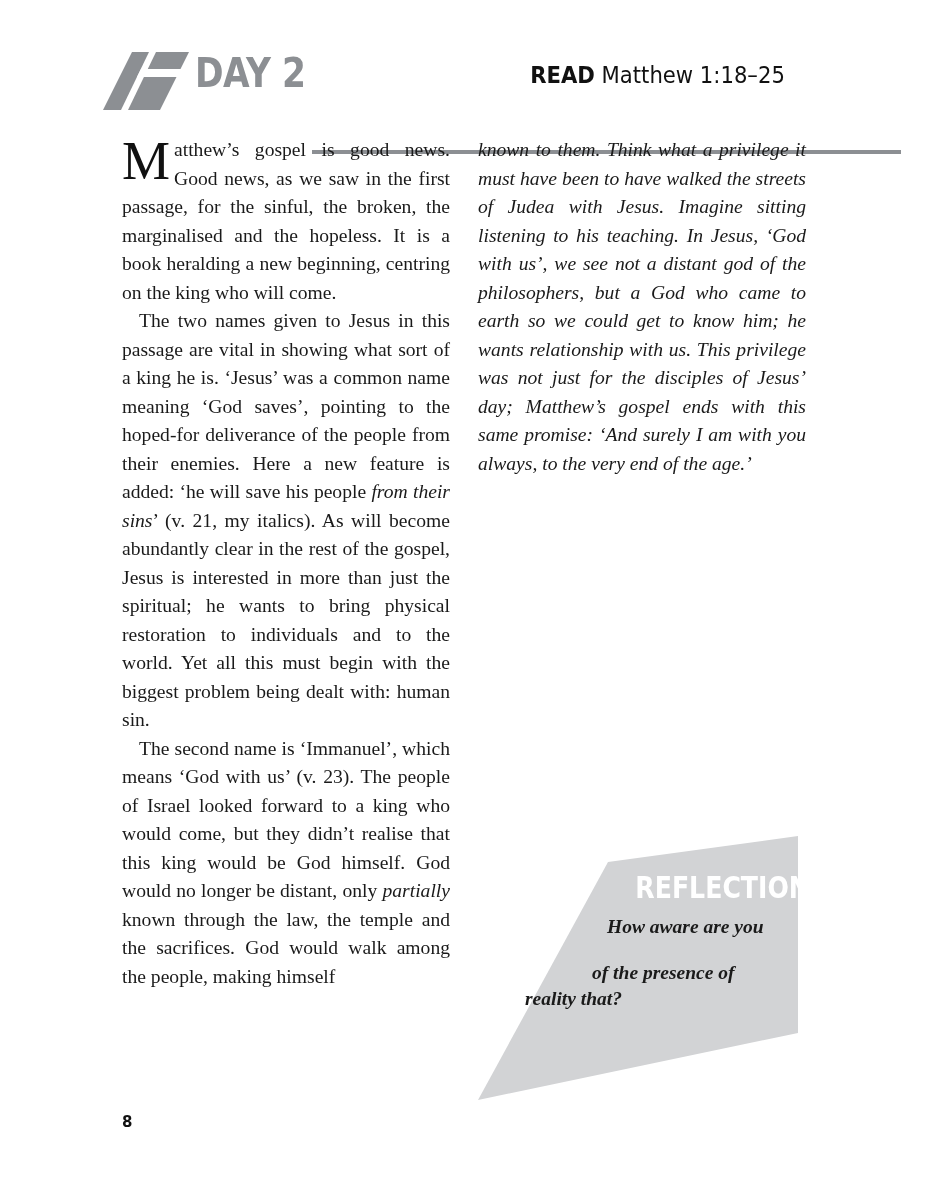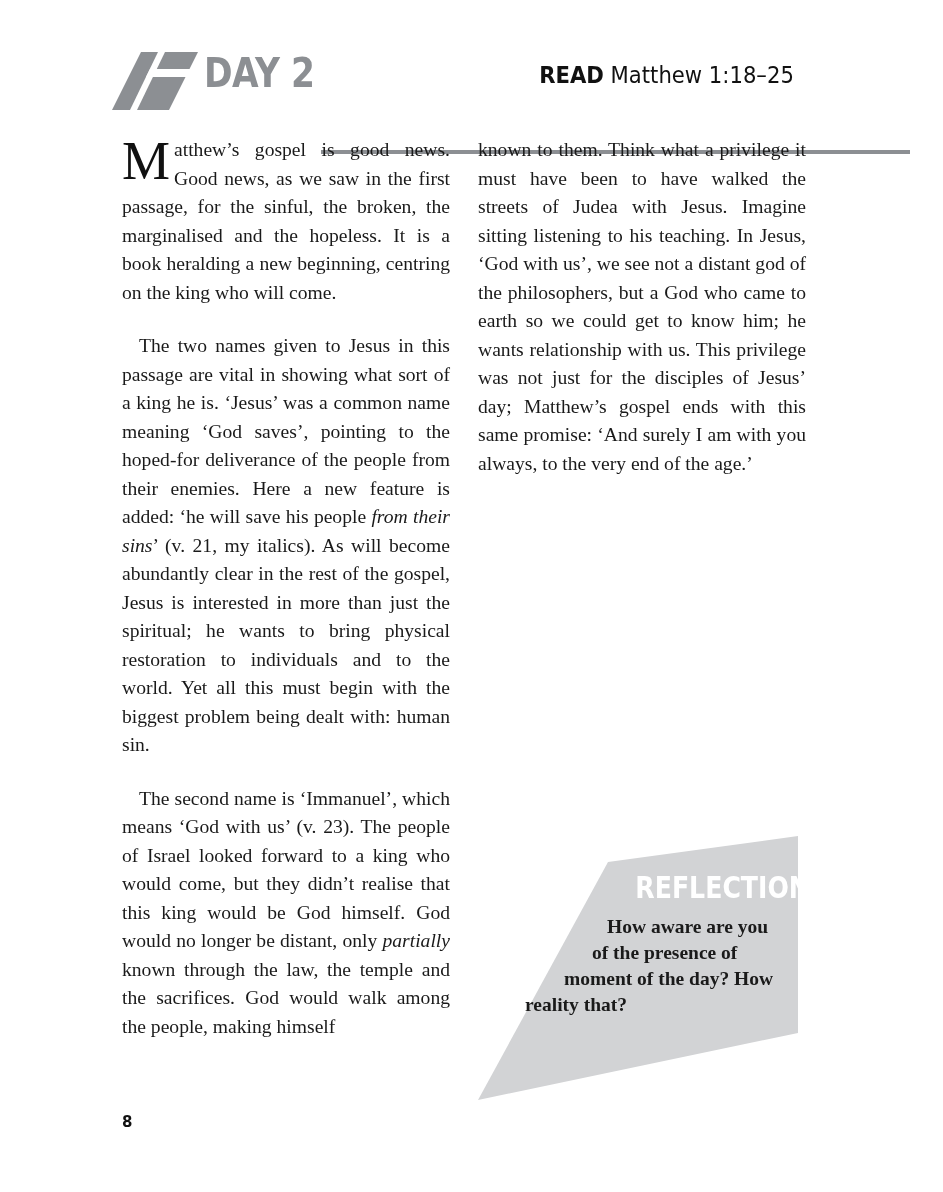--- a/index.html
+++ b/index.html
@@ -12,21 +12,21 @@
     height: 1192px;
     position: relative;
     overflow: hidden;
     font-family: "Liberation Serif", serif;
     color: #1a1a1a;
   }
 
   
   .header {
     position: absolute;
-    left: 112px;
+    left: 103px;
     top: 50px;
     width: 682px;
     height: 62px;
     text-align: right;
   }
   .logo-mark {
     position: absolute;
     left: 0px;
     top: 2px;
     width: 86px;
@@ -87,25 +87,26 @@
   .col-right { left: 478px; }
 
   .col p {
     margin: 0 0 0 0;
     text-indent: 17px;
   }
   .col p.first {
     text-indent: 0;
   }
   .col p + p {
-    margin-top: 25px;
+    margin-top: 0;
   }
   .col p.cont {
     text-indent: 0;
     margin-top: 0;
+    font-style: italic;
   }
   .col p:last-child {
     text-align: justify;
   }
   .col p.last-line-left {
     text-align-last: left;
   }
 
   .dropcap {
     float: left;
@@ -153,30 +154,31 @@
     transform-origin: right center;
     white-space: nowrap;
   }
   .reflection-text {
     position: absolute;
     left: 0;
     top: 88px;
     width: 340px;
     font-family: "Liberation Serif", serif;
     font-weight: bold;
+    font-style: italic;
     font-size: 19.5px;
     line-height: 26px;
     color: #1a1a1a;
   }
   .reflection-text .rline {
     display: block;
     white-space: nowrap;
   }
   .rl0 { padding-left: 125px; }
-  .rl1 { padding-left: 110px; }
+  .rl1 { padding-left: 110px; margin-top: 20px; }
   .rl2 { padding-left: 93px; }
   .rl3 { padding-left: 82px; }
   .rl4 { padding-left: 64px; }
   .rl5 { padding-left: 43px; }
 
   
   .page-number {
     position: absolute;
     left: 122px;
     top: 1113px;
@@ -227,19 +229,18 @@
   <svg class="reflection-shape" viewBox="0 0 340 286" xmlns="http://www.w3.org/2000/svg">
     <polygon points="138,36 328,10 328,207 8,274" fill="#d2d3d5"></polygon>
   </svg>
 
   <div class="reflection-content">
     <div class="reflection-title">REFLECTION</div>
 
     <div class="reflection-text">
       <span class="rline rl0">How aware are you</span>
       <span class="rline rl1">of the presence of</span>
-      <span class="rline rl3">moment of the day? How</span>
       <span class="rline rl5">reality that?</span>
     </div>
   </div>
 </div>
 
 <div class="page-number">8</div>
 
 </body></html>

